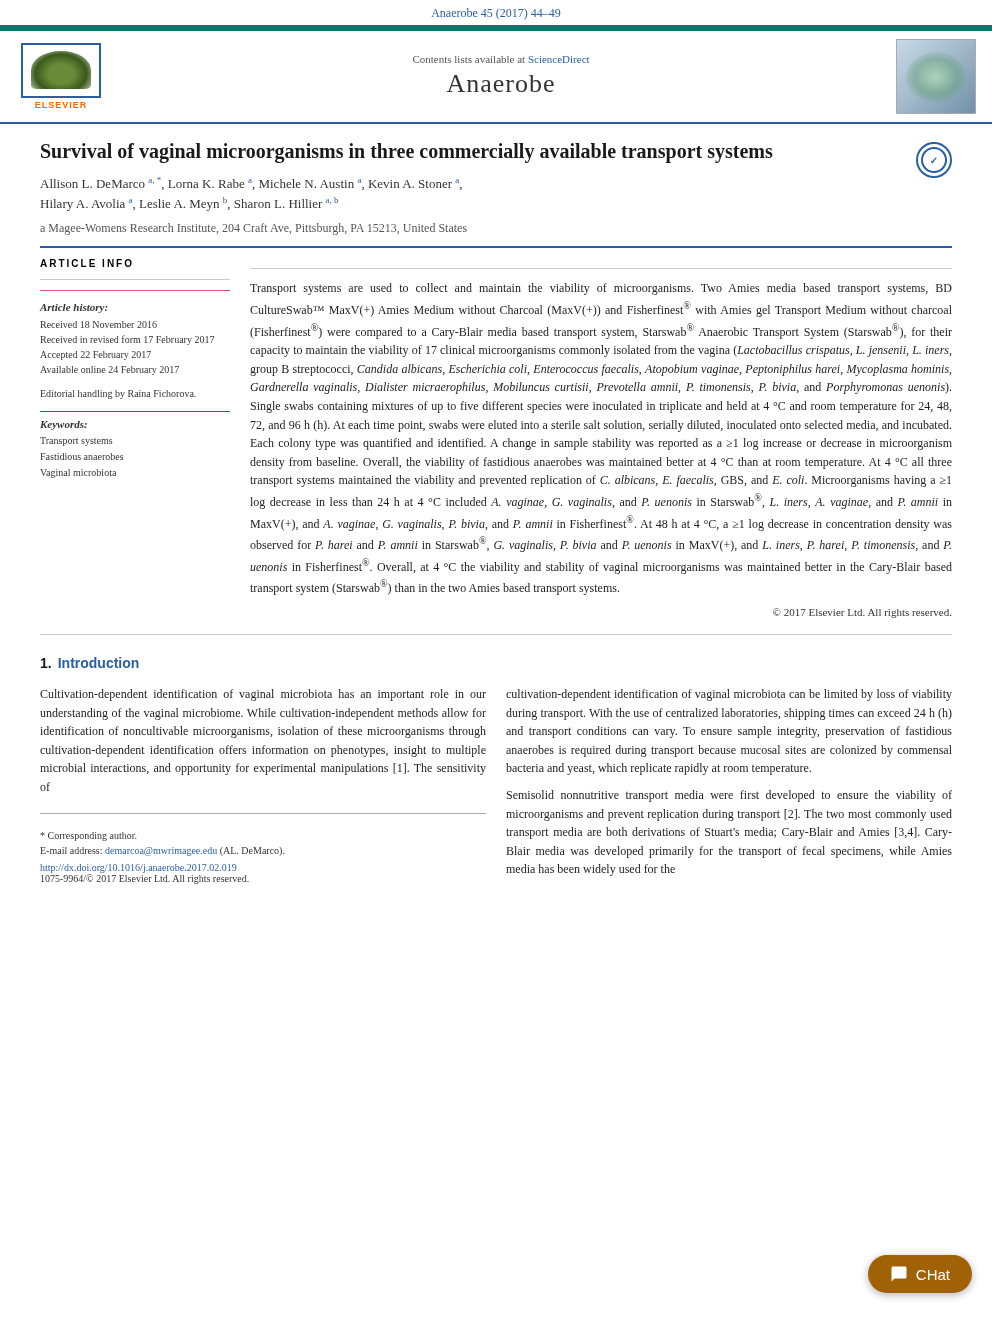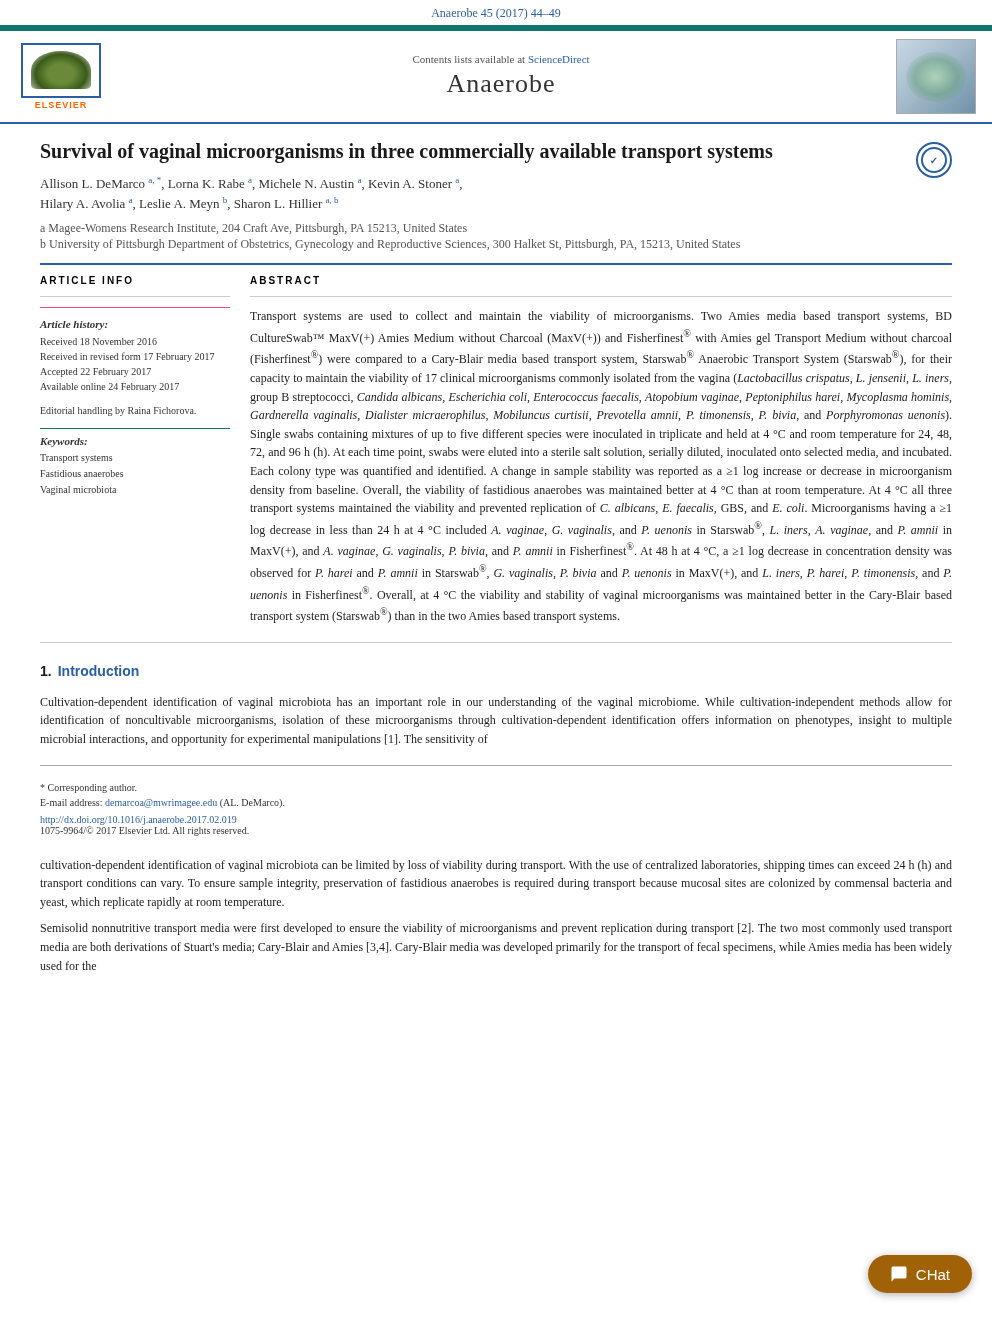--- a/index.html
+++ b/index.html
@@ -271,21 +271,20 @@
       font-weight: bold;
       color: #2a5fa5;
       margin-bottom: 8px;
       font-family: Arial, sans-serif;
     }
 
     .body-two-col {
       display: flex;
       gap: 20px;
       margin-top: 6px;
-      flex-direction: column;
     }
     .body-left {
       flex: 1;
     }
     .body-right {
       flex: 1;
     }
 
     .body-text {
       font-size: 12px;
@@ -387,21 +386,20 @@
       Allison L. DeMarco <sup>a, *</sup>, Lorna K. Rabe <sup>a</sup>, Michele N. Austin <sup>a</sup>, Kevin A. Stoner <sup>a</sup>,
     </span>
     <br>
     <span>
       Hilary A. Avolia <sup>a</sup>, Leslie A. Meyn <sup>b</sup>, Sharon L. Hillier <sup>a, b</sup>
     </span>
   </div>
 
   <div class="affiliations">
     <div>a Magee-Womens Research Institute, 204 Craft Ave, Pittsburgh, PA 15213, United States</div>
-    <div>b University of Pittsburgh Department of Obstetrics, Gynecology and Reproductive Sciences, 300 Halket St, Pittsburgh, PA, 15213, United States</div>
   </div>
 
   <hr class="divider-thick">
 
   <div class="two-col">
 
     <div class="left-col">
       <div class="section-heading">ARTICLE INFO</div>
       <hr class="divider">
 
@@ -417,25 +415,25 @@
 
       <div class="keywords-block" style="margin-top:10px;">
         <div class="keywords-label">Keywords:</div>
         <div class="keyword-item">Transport systems</div>
         <div class="keyword-item">Fastidious anaerobes</div>
         <div class="keyword-item">Vaginal microbiota</div>
       </div>
     </div>
 
     <div class="right-col">
-      <div class="section-heading">ABSTRACT</div>
       <hr class="divider">
       <div class="abstract-text">
         Transport systems are used to collect and maintain the viability of microorganisms. Two Amies media based transport systems, BD CultureSwab™ MaxV(+) Amies Medium without Charcoal (MaxV(+)) and Fisherfinest<sup>®</sup> with Amies gel Transport Medium without charcoal (Fisherfinest<sup>®</sup>) were compared to a Cary-Blair media based transport system, Starswab<sup>®</sup> Anaerobic Transport System (Starswab<sup>®</sup>), for their capacity to maintain the viability of 17 clinical microorganisms commonly isolated from the vagina (<i>Lactobacillus crispatus</i>, <i>L. jensenii</i>, <i>L. iners</i>, group B streptococci, <i>Candida albicans</i>, <i>Escherichia coli</i>, <i>Enterococcus faecalis</i>, <i>Atopobium vaginae</i>, <i>Peptoniphilus harei</i>, <i>Mycoplasma hominis</i>, <i>Gardnerella vaginalis</i>, <i>Dialister micraerophilus</i>, <i>Mobiluncus curtisii</i>, <i>Prevotella amnii</i>, <i>P. timonensis</i>, <i>P. bivia</i>, and <i>Porphyromonas uenonis</i>). Single swabs containing mixtures of up to five different species were inoculated in triplicate and held at 4 °C and room temperature for 24, 48, 72, and 96 h (h). At each time point, swabs were eluted into a sterile salt solution, serially diluted, inoculated onto selected media, and incubated. Each colony type was quantified and identified. A change in sample stability was reported as a ≥1 log increase or decrease in microorganism density from baseline. Overall, the viability of fastidious anaerobes was maintained better at 4 °C than at room temperature. At 4 °C all three transport systems maintained the viability and prevented replication of <i>C. albicans</i>, <i>E. faecalis</i>, GBS, and <i>E. coli</i>. Microorganisms having a ≥1 log decrease in less than 24 h at 4 °C included <i>A. vaginae</i>, <i>G. vaginalis</i>, and <i>P. uenonis</i> in Starswab<sup>®</sup>, <i>L. iners</i>, <i>A. vaginae</i>, and <i>P. amnii</i> in MaxV(+), and <i>A. vaginae</i>, <i>G. vaginalis</i>, <i>P. bivia</i>, and <i>P. amnii</i> in Fisherfinest<sup>®</sup>. At 48 h at 4 °C, a ≥1 log decrease in concentration density was observed for <i>P. harei</i> and <i>P. amnii</i> in Starswab<sup>®</sup>, <i>G. vaginalis</i>, <i>P. bivia</i> and <i>P. uenonis</i> in MaxV(+), and <i>L. iners</i>, <i>P. harei</i>, <i>P. timonensis</i>, and <i>P. uenonis</i> in Fisherfinest<sup>®</sup>. Overall, at 4 °C the viability and stability of vaginal microorganisms was maintained better in the Cary-Blair based transport system (Starswab<sup>®</sup>) than in the two Amies based transport systems.
       </div>
+      <div class="copyright-line">© 2017 Elsevier Ltd. All rights reserved.</div>
     </div>
   </div>
 
   <hr class="divider" style="margin-top:16px;">
 
   <div class="intro-section">
     <div style="display:flex; align-items:baseline; gap:6px; margin-bottom:6px;">
       <span class="intro-number">1.</span>
       <span class="intro-heading">Introduction</span>
     </div>

